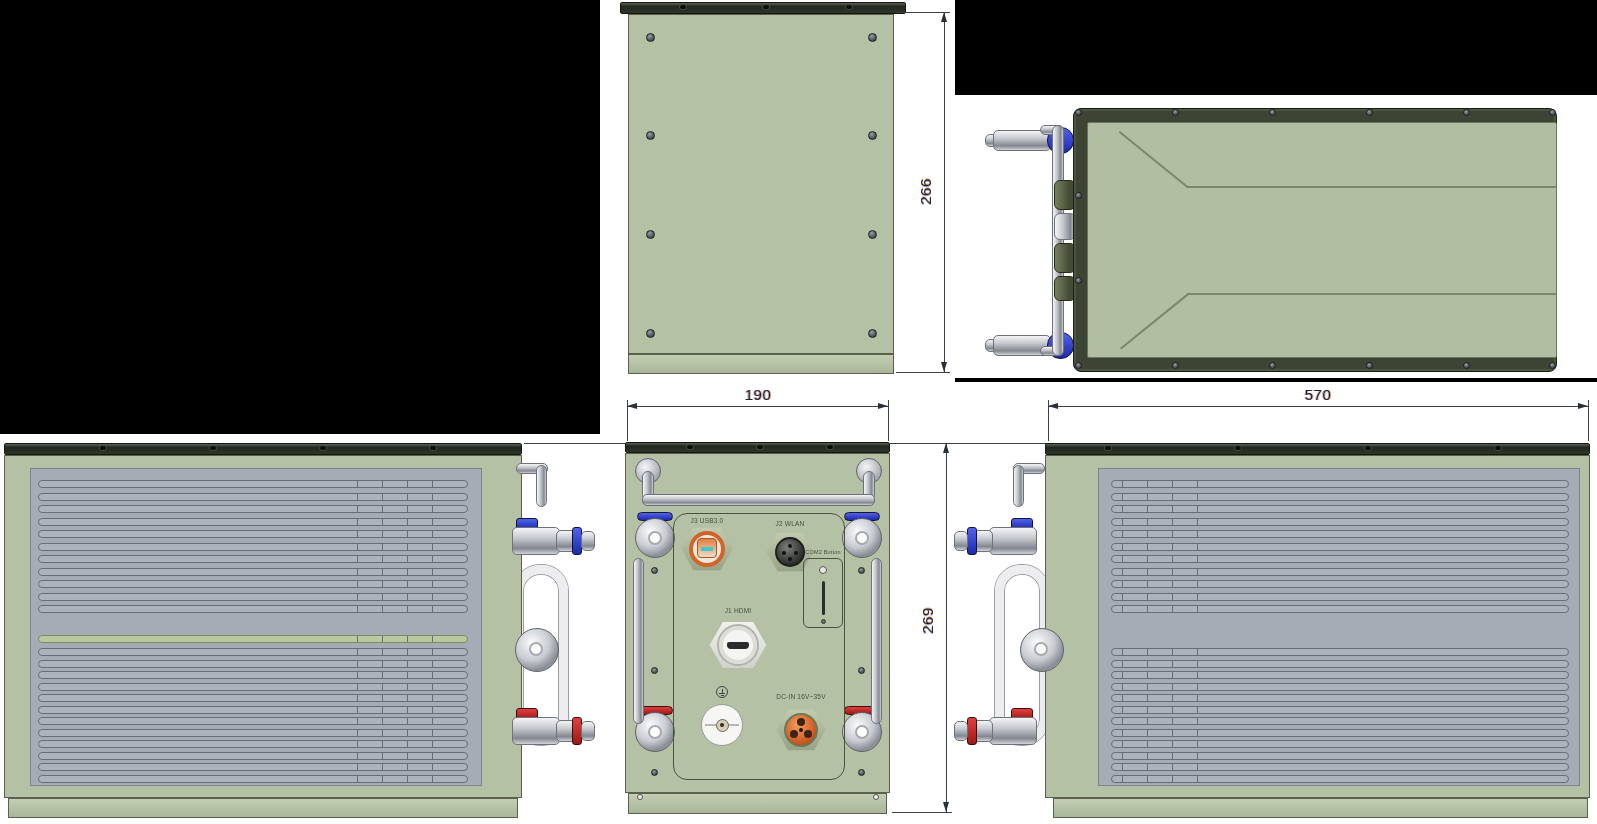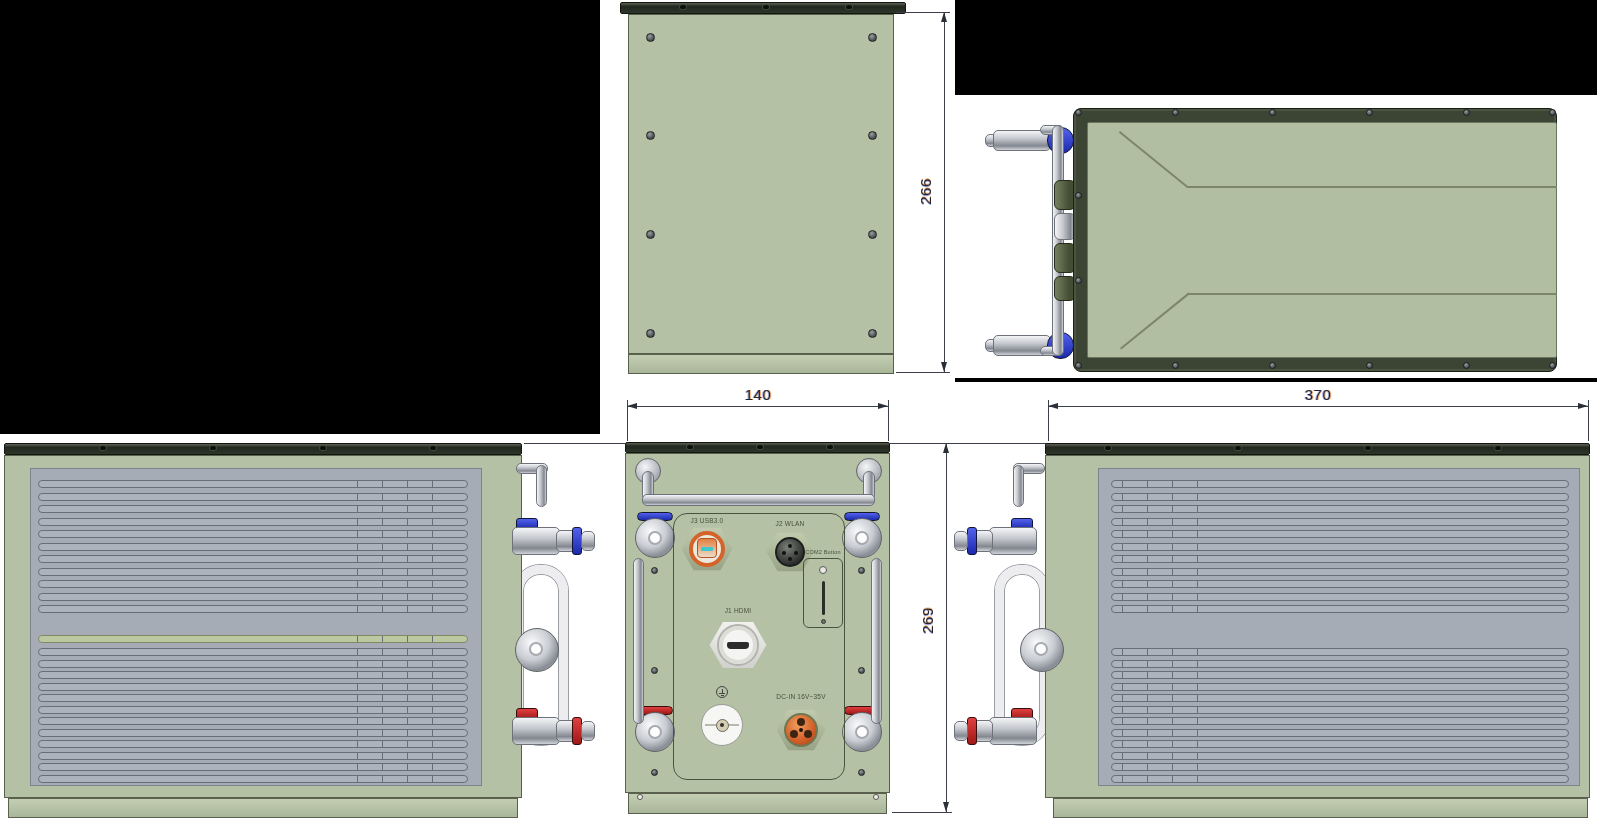--- a/index.html
+++ b/index.html
@@ -326,21 +326,21 @@
       <div class="capscrew" style="left: 132px; top: 3px;"></div>
       <div class="capscrew" style="left: 202px; top: 3px;"></div>
     </div>
 
   <div>
     <div class="dimline" style="left:627px;top:400px;width:1px;height:41px"></div>
     <div class="dimline" style="left:888px;top:400px;width:1px;height:41px"></div>
     <div class="dimline" style="left:627px;top:406px;width:261px;height:1px"></div>
     <div class="arr" style="left:627px;top:403px;border-top:3.5px solid transparent;border-bottom:3.5px solid transparent;border-right:10px solid #2a2f38"></div>
     <div class="arr" style="left:878px;top:403px;border-top:3.5px solid transparent;border-bottom:3.5px solid transparent;border-left:10px solid #2a2f38"></div>
-    <div class="dimlabel" style="left:728px;top:386px;width:60px;text-align:center">140</div>
+    <div class="dimlabel" style="left:728px;top:386px;width:60px;text-align:center">190</div>
   </div>
 
   <div>
     <div class="dimline" style="left:524px;top:443px;width:101px;height:1px"></div>
     <div class="dimline" style="left:890px;top:443px;width:160px;height:1px"></div>
     <div class="dimline" style="left:892px;top:812px;width:60px;height:1px"></div>
     <div class="dimline" style="left:946px;top:443px;width:1px;height:369px"></div>
     <div class="arr" style="left:943px;top:443px;border-left:3.5px solid transparent;border-right:3.5px solid transparent;border-bottom:10px solid #2a2f38"></div>
     <div class="arr" style="left:943px;top:802px;border-left:3.5px solid transparent;border-right:3.5px solid transparent;border-top:10px solid #2a2f38"></div>
     <div class="dimlabel" style="left:914px;top:612px;transform:rotate(-90deg)">269</div>
@@ -448,16 +448,16 @@
       <div class="capscrew" style="left: 320px; top: 3px;"></div>
       <div class="capscrew" style="left: 450px; top: 3px;"></div>
     </div>
 
   <div>
     <div class="dimline" style="left:1048px;top:400px;width:1px;height:41px"></div>
     <div class="dimline" style="left:1588px;top:400px;width:1px;height:41px"></div>
     <div class="dimline" style="left:1048px;top:406px;width:540px;height:1px"></div>
     <div class="arr" style="left:1048px;top:403px;border-top:3.5px solid transparent;border-bottom:3.5px solid transparent;border-right:10px solid #2a2f38"></div>
     <div class="arr" style="left:1578px;top:403px;border-top:3.5px solid transparent;border-bottom:3.5px solid transparent;border-left:10px solid #2a2f38"></div>
-    <div class="dimlabel" style="left:1288px;top:386px;width:60px;text-align:center">370</div>
+    <div class="dimlabel" style="left:1288px;top:386px;width:60px;text-align:center">570</div>
   </div>
 
 </div>
 
 </body></html>

